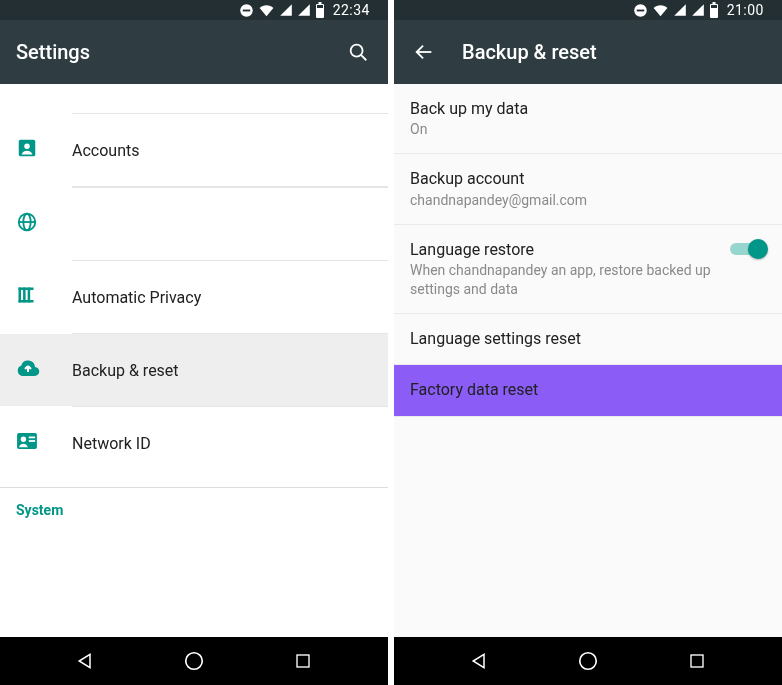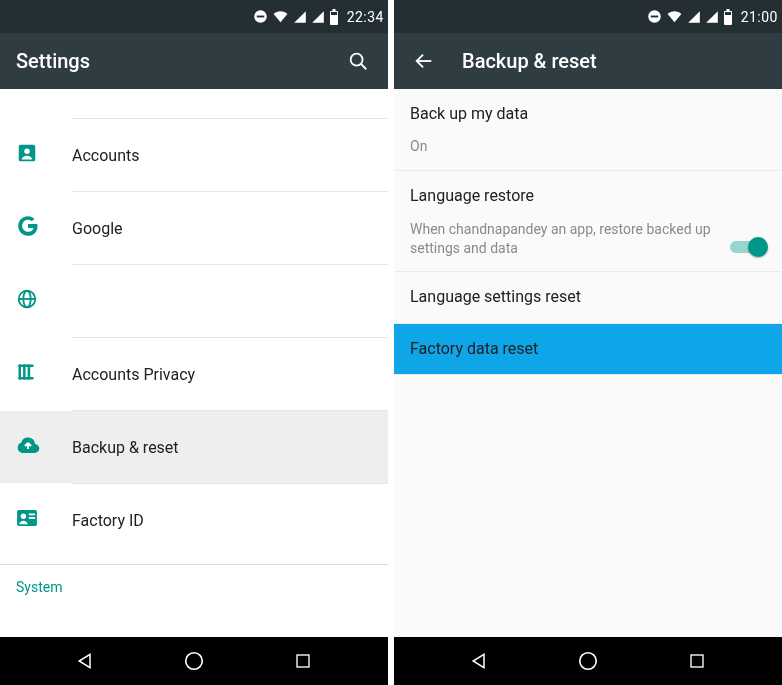--- a/index.html
+++ b/index.html
@@ -13,34 +13,34 @@
   overflow: hidden;
 }
 .phone {
   flex: 1;
   display: flex;
   flex-direction: column;
   background: #fff;
   position: relative;
 }
 .statusbar {
-  height: 33px;
+  height: 20px;
   background: #242f33;
   display: flex;
   align-items: center;
   justify-content: flex-end;
-  padding: 0 4px;
+  padding: 0 18px;
   color: #fff;
   font-size: 14px;
   gap: 4px;
 }
 .statusbar .time { font-weight: 400; margin-left: 4px; letter-spacing: 0.5px; }
 .statusbar svg { display: block; }
 .appbar {
-  height: 56px;
+  height: 64px;
   background: #2f3d42;
   display: flex;
   align-items: center;
   padding: 0 16px;
   color: #fff;
 }
 .appbar .title { font-size: 20px; font-weight: 500; flex: 1; }
 .appbar .title.indent { margin-left: 24px; }
 .appbar .back { display: flex; align-items: center; justify-content: center; width: 28px; height: 28px; }
 .appbar .search { display: flex; align-items: center; justify-content: center; width: 28px; height: 28px; }
@@ -77,40 +77,40 @@
   margin-left: 72px;
 }
 .section-divider {
   height: 1px;
   background: #ddd;
   margin-top: 8px;
 }
 .section-title {
   color: #009688;
   font-size: 14px;
-  font-weight: 400;
+  font-weight: 700;
   padding: 14px 16px 8px;
 }
 .cut-top {
   height: 30px;
   border-bottom: 1px solid #e5e5e5;
   margin-left: 72px;
 }
 
 .r-item {
   padding: 14px 16px;
   background: #fafafa;
   border-bottom: 1px solid #eaeaea;
   display: flex;
-  align-items: flex-end;
+  align-items: flex-start;
 }
 .r-item .text { flex: 1; padding-right: 8px; }
 .r-item .pri { font-size: 16px; color: #212121; line-height: 1.4; }
-.r-item .sec { font-size: 14px; color: #8a8a8a; line-height: 1.35; margin-top: 12px; }
-.r-item.highlight { background: #0ea5e9; }
+.r-item .sec { font-size: 14px; color: #8a8a8a; line-height: 1.35; margin-top: 0; }
+.r-item.highlight { background: #8b5cf6; }
 .switch {
   width: 36px; height: 20px; position: relative;
 }
 .switch .track {
   position: absolute; top: 4px; left: 0; width: 34px; height: 12px;
   border-radius: 7px; background: #97d6cf;
 }
 .switch .thumb {
   position: absolute; top: 0; right: -2px; width: 20px; height: 20px;
   border-radius: 50%; background: #009688;
@@ -177,28 +177,20 @@
         <div class="icon-slot">
             <span><svg width="22" height="22" viewBox="0 0 24 24" fill="#009688">
                 <rect x="3" y="3" width="18" height="18" rx="2"></rect>
                 <circle cx="12" cy="10" r="3" fill="#fff"></circle>
                 <path d="M6 19c1-3 4-4 6-4s5 1 6 4" fill="#fff"></path>
               </svg></span>
           </div>
         <div class="label">Accounts</div>
       </div>
       <div class="divider"></div>
-      <div class="row">
-        <div class="icon-slot">
-            <span><svg width="24" height="24" viewBox="0 0 24 24">
-                <path fill="#009688" d="M21.5 12.2c0-.8-.1-1.4-.2-2.1H12v3.9h5.4c-.2 1.3-1.5 3.8-5.4 3.8-3.2 0-5.9-2.7-5.9-6s2.6-6 5.9-6c1.8 0 3.1.8 3.8 1.5l2.6-2.5C16.8 3.2 14.6 2.2 12 2.2 6.6 2.2 2.2 6.6 2.2 12S6.6 21.8 12 21.8c5.6 0 9.5-3.9 9.5-9.6z"></path>
-              </svg></span>
-          </div>
-        <div class="label">Google</div>
-      </div>
       <div class="divider"></div>
       <div class="row">
         <div class="icon-slot">
             <span><svg width="22" height="22" viewBox="0 0 24 24" fill="none" stroke="#009688" stroke-width="2">
                 <circle cx="12" cy="12" r="9"></circle>
                 <ellipse cx="12" cy="12" rx="4" ry="9"></ellipse>
                 <line x1="3" y1="12" x2="21" y2="12"></line>
               </svg></span>
           </div>
       </div>
@@ -206,21 +198,21 @@
       <div class="row">
         <div class="icon-slot">
             <span><svg width="20" height="20" viewBox="0 0 24 24" fill="#009688">
                 <rect x="3" y="3" width="3" height="18"></rect>
                 <rect x="8.5" y="3" width="3" height="18"></rect>
                 <rect x="14" y="3" width="3" height="18"></rect>
                 <rect x="3" y="3" width="18" height="3"></rect>
                 <rect x="3" y="18" width="18" height="3"></rect>
               </svg></span>
           </div>
-        <div class="label">Accounts Privacy</div>
+        <div class="label">Automatic Privacy</div>
       </div>
       <div class="divider"></div>
       <div class="row selected">
         <div class="icon-slot">
             <span><svg width="24" height="20" viewBox="0 0 24 20" fill="#009688">
                 <path d="M19 9a7 7 0 00-13.7-1.5A5.5 5.5 0 006 18h12.5a4.5 4.5 0 00.5-9z"></path>
                 <path d="M12 14V8m0 0l-3 3m3-3l3 3" stroke="#fff" stroke-width="2" fill="none"></path>
               </svg></span>
           </div>
         <div class="label">Backup &amp; reset</div>
@@ -229,21 +221,21 @@
       <div class="row">
         <div class="icon-slot">
             <span><svg width="22" height="18" viewBox="0 0 24 20" fill="#009688">
                 <rect x="1" y="1" width="22" height="18" rx="2"></rect>
                 <circle cx="8" cy="8" r="3" fill="#fff"></circle>
                 <path d="M3 17c1-3 3-4 5-4s4 1 5 4" fill="#fff"></path>
                 <rect x="14" y="5" width="7" height="2" fill="#fff"></rect>
                 <rect x="14" y="9" width="7" height="2" fill="#fff"></rect>
               </svg></span>
           </div>
-        <div class="label">Factory ID</div>
+        <div class="label">Network ID</div>
       </div>
       <div class="section-divider"></div>
       <div class="section-title">System</div>
     </div>
   </div>
   <div class="navbar">
     <div class="nb">
         <svg width="20" height="20" viewBox="0 0 24 24" fill="none" stroke="#fff" stroke-width="1.8">
           <path d="M18 4v16L5 12z"></path>
         </svg>
@@ -304,20 +296,26 @@
   </div>
   <div class="content">
     <div class="r-item">
       <div class="text">
         <div class="pri">Back up my data</div>
         <div class="sec">On</div>
       </div>
     </div>
     <div class="r-item">
       <div class="text">
+        <div class="pri">Backup account</div>
+        <div class="sec">chandnapandey@gmail.com</div>
+      </div>
+    </div>
+    <div class="r-item">
+      <div class="text">
         <div class="pri">Language restore</div>
         <div class="sec">When chandnapandey an app, restore backed up settings and data</div>
       </div>
       <div class="switch">
         <div class="track"></div>
           <div class="thumb"></div>
       </div>
     </div>
     <div class="r-item">
       <div class="text">

